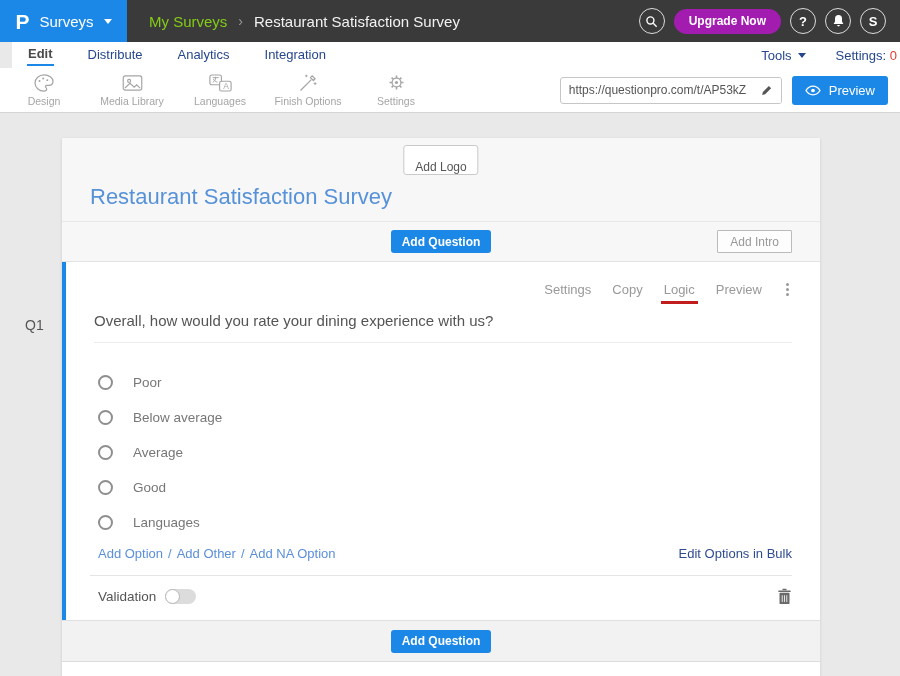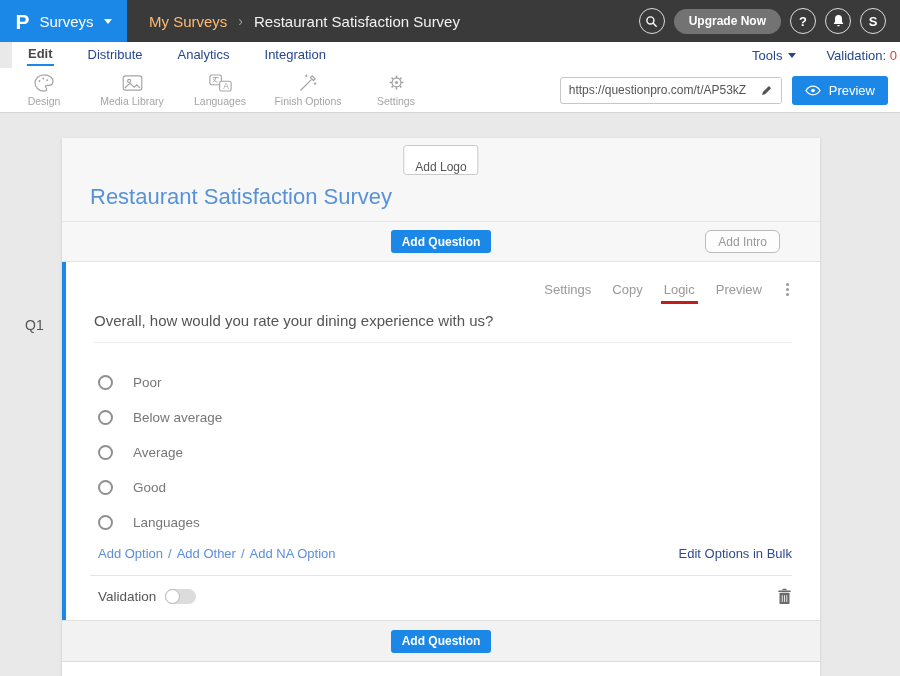--- a/index.html
+++ b/index.html
@@ -6,26 +6,26 @@
   html,body{width:900px;height:676px}
   body{position:relative;background:#e9e9e9;font-family:"Liberation Sans",sans-serif;overflow:hidden}
 
   
   .topbar{position:absolute;top:0;left:0;width:900px;height:42px;background:#3a3a3a;display:flex;align-items:center}
   .logo-box{width:127px;height:42px;background:#1b87e6;display:flex;align-items:center;justify-content:center;gap:10px;color:#fff;cursor:pointer}
   .logo-p{font-size:21px;font-weight:bold;line-height:1}
   .product-label{font-size:15px}
   .caret-down{width:0;height:0;border-left:4px solid transparent;border-right:4px solid transparent;border-top:5px solid #fff;display:inline-block}
   .breadcrumb{margin-left:22px;font-size:15px;display:flex;gap:11px;align-items:center}
-  .bc-parent{color:#fdba74;cursor:pointer}
+  .bc-parent{color:#84cc16;cursor:pointer}
   .bc-sep{color:#9a9a9a;font-size:14px}
   .bc-current{color:#f2f2f2}
   .topbar-right{margin-left:auto;display:flex;align-items:center;gap:9px;margin-right:14px}
   .circle-btn{width:26px;height:26px;border:1px solid #dcdcdc;border-radius:50%;display:flex;align-items:center;justify-content:center;color:#fff;font-size:13px;font-weight:bold;cursor:pointer;background:transparent}
-  .upgrade-btn{height:25px;padding:0 15px;border-radius:13px;background:#737373;color:#fff;font-size:12px;font-weight:bold;border:none;display:flex;align-items:center;cursor:pointer}
+  .upgrade-btn{height:25px;padding:0 15px;border-radius:13px;background:#a21caf;color:#fff;font-size:12px;font-weight:bold;border:none;display:flex;align-items:center;cursor:pointer}
 
   
   .tabbar{position:absolute;top:42px;left:12px;width:900px;height:26px;background:#fff;display:flex;align-items:center;padding:0 15px}
   .tab{font-size:13px;color:#26478d;margin-right:33px;padding:2px 1px 3px;cursor:pointer;white-space:nowrap}
   .tab.active{color:#4a4a4a;font-weight:bold;border-bottom:2px solid #1b87e6}
   .tabbar-right{margin-left:auto;display:flex;align-items:center;gap:30px}
   .tools-dd{font-size:13px;color:#26478d;display:flex;align-items:center;gap:6px;cursor:pointer}
   .caret-down-navy{width:0;height:0;border-left:4px solid transparent;border-right:4px solid transparent;border-top:5px solid #26478d;display:inline-block}
   .responses{font-size:13px;color:#26478d;cursor:pointer}
   .responses .count{color:#e03c31}
@@ -42,21 +42,21 @@
   .preview-btn{height:29px;padding:0 13px;background:#1b87e6;color:#fff;border:none;border-radius:3px;font-size:13px;display:flex;align-items:center;gap:8px;cursor:pointer}
 
   
   .q1-label{position:absolute;left:25px;top:317px;font-size:14px;color:#555}
   .survey-card{position:absolute;left:62px;top:138px;width:758px;box-shadow:0 1px 3px rgba(0,0,0,.12)}
   .card-head{background:#f7f7f7;height:84px;position:relative;border-bottom:1px solid #e8e8e8}
   .add-logo-btn{position:absolute;left:50%;transform:translateX(-50%);top:7px;height:23px;padding:14px 11px;background:#fff;border:1px solid #c9c9c9;border-radius:3px;font-size:12px;color:#555;cursor:pointer}
   .survey-title{position:absolute;left:28px;top:46px;font-size:22px;color:#5792d9;cursor:text}
   .addq-row{background:#f7f7f7;height:40px;position:relative;border-bottom:1px solid #e3e3e3;display:flex;align-items:center;justify-content:center}
   .add-question-btn{height:23px;padding:0 11px;background:#1b87e6;color:#fff;font-weight:bold;font-size:12px;border:none;border-radius:3px;cursor:pointer}
-  .add-intro-btn{position:absolute;right:40px;height:23px;padding:0 12px;background:#fdfdfd;border:1px solid #bbb;border-radius:6px;font-size:12px;color:#999;cursor:pointer}
+  .add-intro-btn{position:absolute;right:28px;height:23px;padding:0 12px;background:#fdfdfd;border:1px solid #bbb;border-radius:1px;font-size:12px;color:#999;cursor:pointer}
 
   .question-block{background:#fff;border-left:4px solid #1b87e6;padding:0 28px 0 24px;height:358px;overflow:hidden;position:relative}
   .q-menu{display:flex;justify-content:flex-end;align-items:center;gap:21px;padding-top:20px;font-size:13px;color:#999}
   .q-menu .q-menu-item{cursor:pointer}
   .logic-item{position:relative}
   .logic-item::after{content:"";position:absolute;left:-3px;right:-3px;bottom:-7px;height:3px;background:#c21d1d}
   .kebab{display:flex;flex-direction:column;gap:2px;cursor:pointer;padding:1px 3px}
   .kebab i{width:3px;height:3px;border-radius:50%;background:#999}
   .q-text{margin:15px 0 0 4px;font-size:15px;color:#555;padding-bottom:13px;border-bottom:1px solid #ececec;cursor:text}
   .options{margin-top:22px}
@@ -119,21 +119,21 @@
   <span class="tab active">Edit</span>
   <span class="tab">Distribute</span>
   <span class="tab">Analytics</span>
   <span class="tab">Integration</span>
   <div class="tabbar-right">
     <span class="tools-dd">
       <span>Tools</span>
       <span class="caret-down-navy"></span>
     </span>
     <span class="responses">
-      <span>Validation:</span>
+      <span>Settings:</span>
       <span class="count">0</span>
     </span>
   </div>
 </div>
 
 <div class="toolbar">
   <div class="tb-item">
     <span class="tb-icon">
       <svg width="20" height="18" viewBox="0 0 24 22" fill="none" stroke="#a5a5a5" stroke-width="1.5">
           <path d="M12 1C5.9 1 1 5.5 1 11s4.9 10 11 10c1.9 0 3.2-1.2 3.2-2.6 0-.8-.4-1.4-1-2-.9-1-.2-2.4 1.2-2.4H18c3 0 5-2.2 5-5C23 4.3 18.1 1 12 1z"></path>

